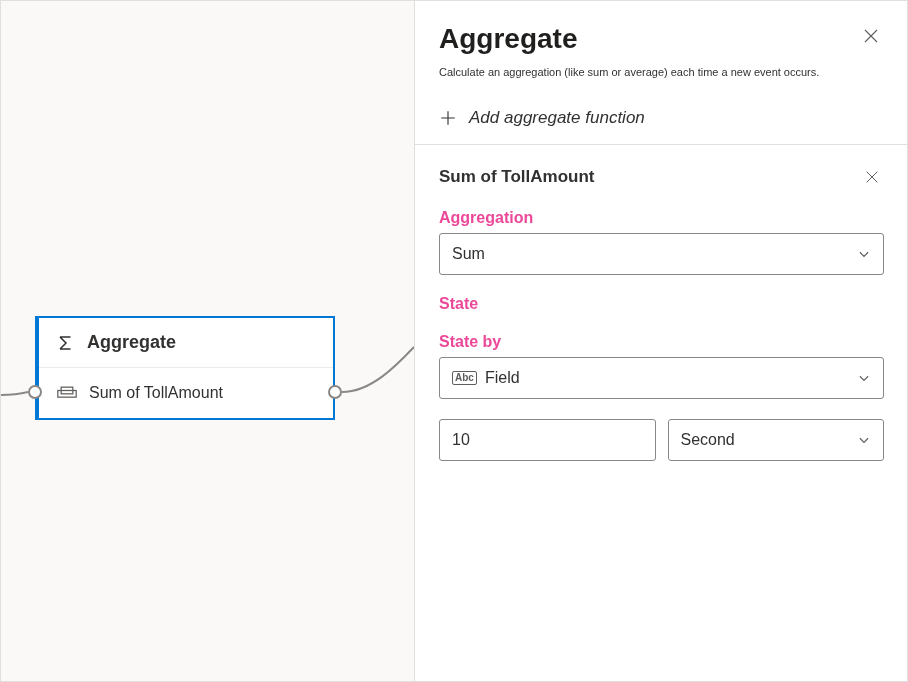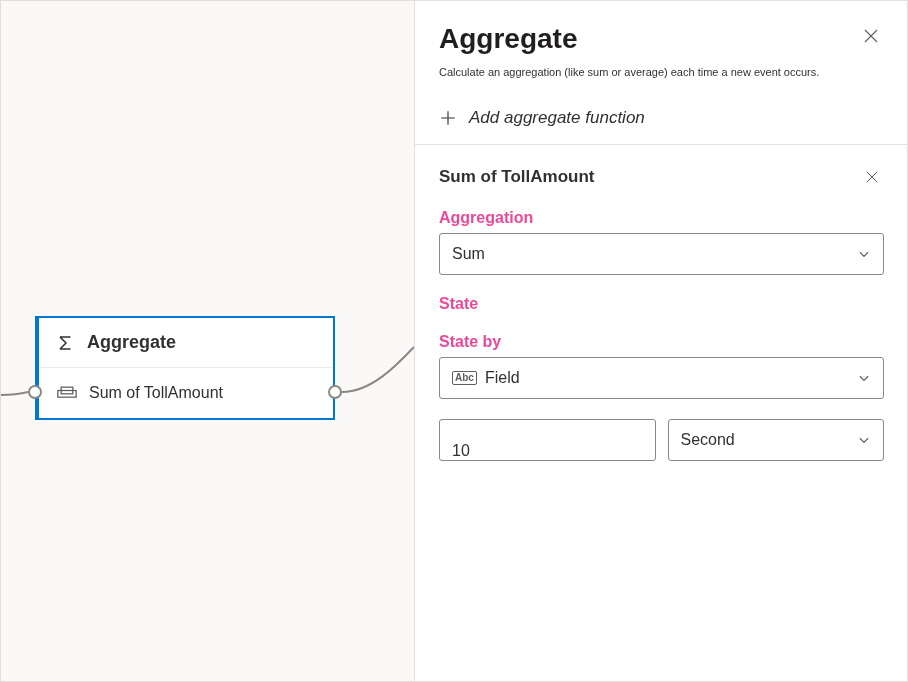--- a/index.html
+++ b/index.html
@@ -155,21 +155,21 @@
       border: 1px solid #605e5c;
       font-size: 10px;
       padding: 0px 2px;
       margin-right: 8px;
       color: #605e5c;
       border-radius: 2px;
       line-height: 1.2;
       font-weight: 600;
     }
     .chevron { color: #605e5c; }
-    .text-input { justify-content: flex-start; align-items: flex-end; }
+    .text-input { justify-content: flex-start; }
     .row { display: flex; gap: 12px; }
     .row > * { flex: 1; }
     .icon svg { display: block; }
   </style>
 </head>
 <body>
 
 <div class="canvas">
   <svg class="wires">
     <path d="M 0 394 Q 15 394 27 391" stroke="#8a8886" stroke-width="2" fill="none"></path>

